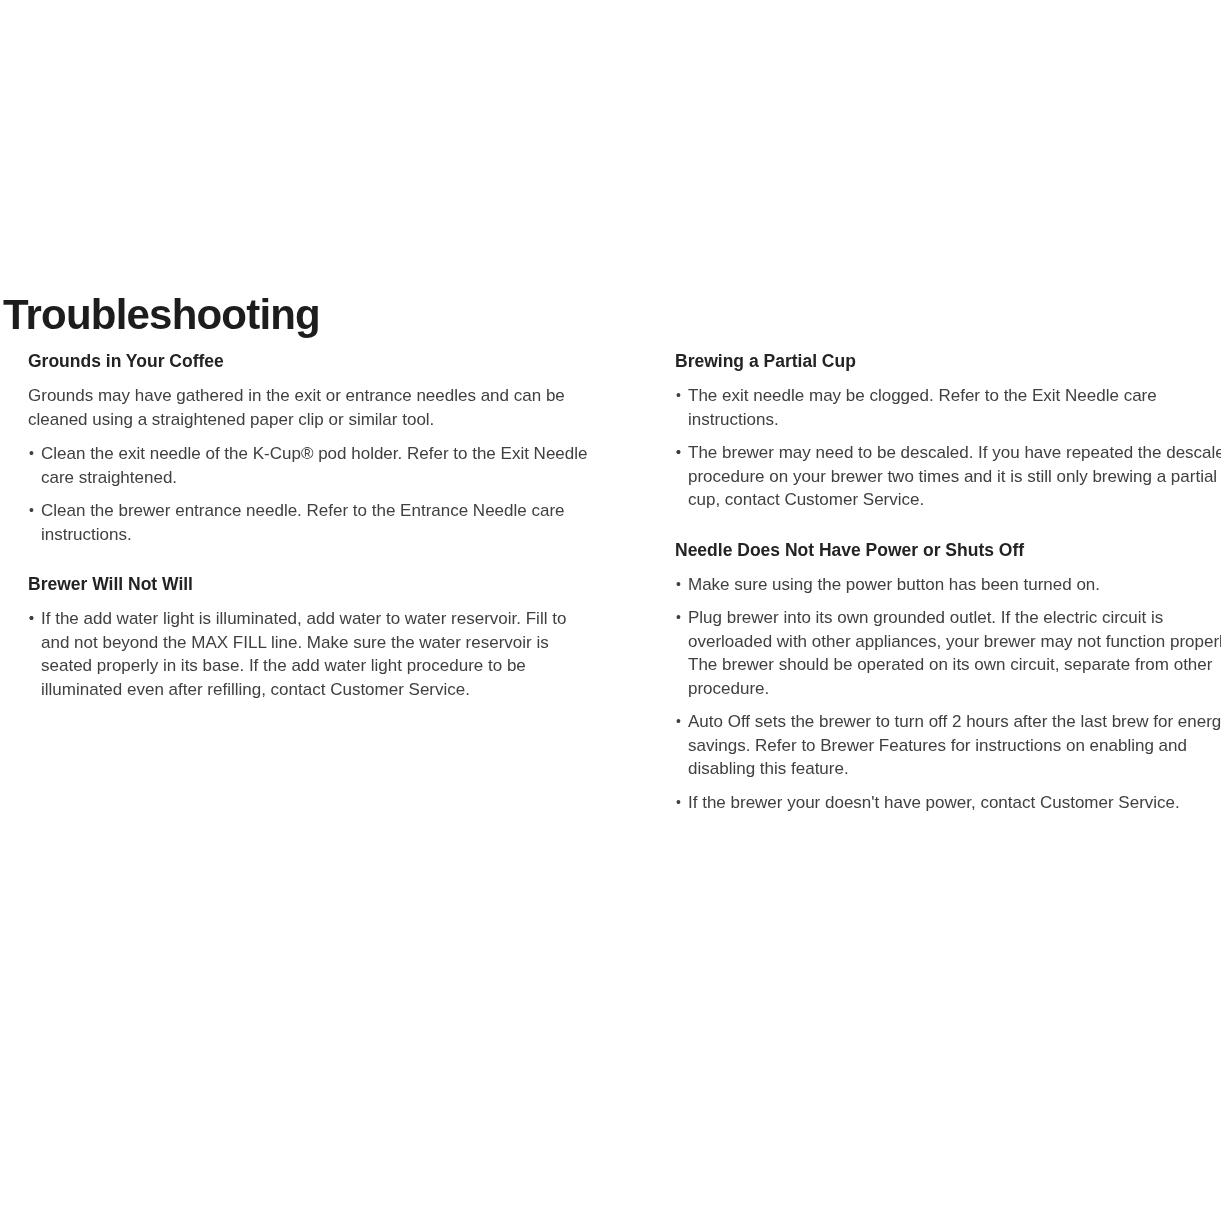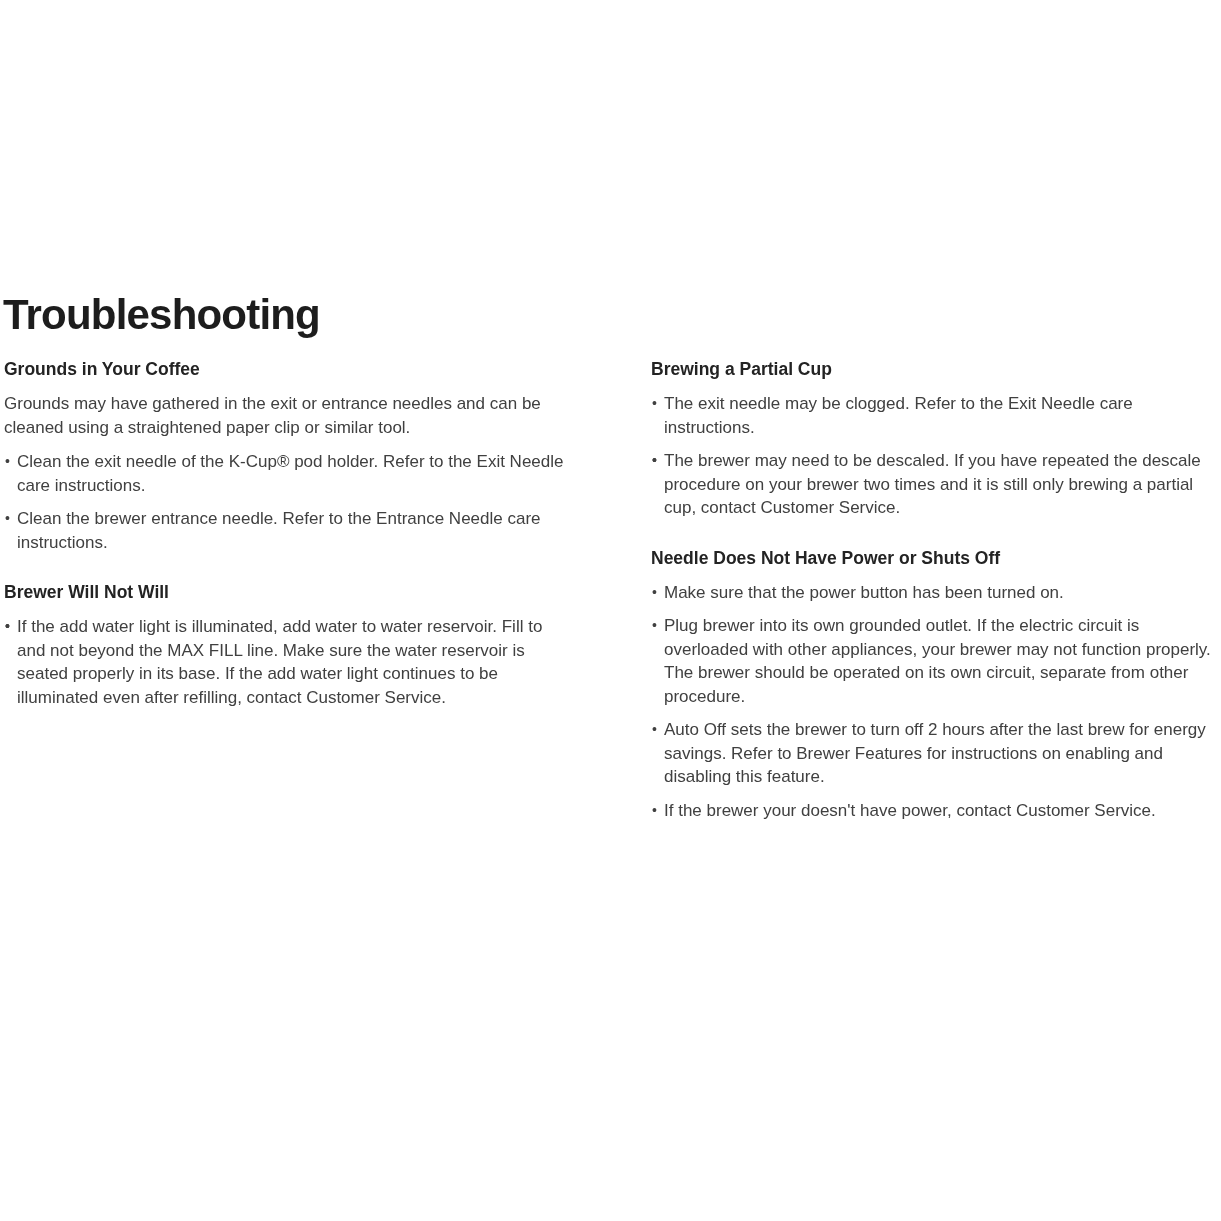--- a/index.html
+++ b/index.html
@@ -26,22 +26,23 @@
     top: 292px;
     margin: 0;
     font-size: 42px;
     font-weight: 700;
     letter-spacing: -0.8px;
     color: var(--title-color, #1d1d1d);
     line-height: 1.1;
   }
   .col {
     position: absolute;
-    top: 358px;
+    top: 350px;
     width: 568px;
+    margin-left: 24px;
   }
   .col-left  { left: 4px;  }
   .col-right { left: 651px; }
   .section + .section { margin-top: 27px; }
   .heading {
     margin: 0 0 12px 0;
     font-size: 17.5px;
     font-weight: 700;
     line-height: 22px;
     color: var(--heading-color, #232323);
@@ -78,44 +79,44 @@
 </head>
 <body>
 
 <div class="page">
   <h1 class="title">Troubleshooting</h1>
   <div class="col col-left">
       <section class="section">
         <h2 class="heading">Grounds in Your Coffee</h2>
         <p class="para">Grounds may have gathered in the exit or entrance needles and can be cleaned using a straightened paper clip or similar tool.</p>
         <ul class="bullets">
-          <li><span class="dot">•</span><span class="btxt">Clean the exit needle of the K-Cup® pod holder. Refer to the Exit Needle care instructions.</span></li>
+          <li><span class="dot">•</span><span class="btxt">Clean the exit needle of the K-Cup® pod holder. Refer to the Exit Needle care straightened.</span></li>
           <li><span class="dot">•</span><span class="btxt">Clean the brewer entrance needle. Refer to the Entrance Needle care instructions.</span></li>
         </ul>
       </section>
       <section class="section">
         <h2 class="heading">Brewer Will Not Will</h2>
         <ul class="bullets">
           <li><span class="dot">•</span></li>
-          <li><span class="dot">•</span><span class="btxt">If the add water light is illuminated, add water to water reservoir. Fill to and not beyond the MAX FILL line. Make sure the water reservoir is seated properly in its base. If the add water light continues to be illuminated even after refilling, contact Customer Service.</span></li>
+          <li><span class="dot">•</span><span class="btxt">If the add water light is illuminated, add water to water reservoir. Fill to and not beyond the MAX FILL line. Make sure the water reservoir is seated properly in its base. If the add water light procedure to be illuminated even after refilling, contact Customer Service.</span></li>
         </ul>
       </section>
     </div>
   <div class="col col-right">
       <section class="section">
         <h2 class="heading">Brewing a Partial Cup</h2>
         <ul class="bullets">
           <li><span class="dot">•</span><span class="btxt">The exit needle may be clogged. Refer to the Exit Needle care instructions.</span></li>
           <li><span class="dot">•</span></li>
           <li><span class="dot">•</span><span class="btxt">The brewer may need to be descaled. If you have repeated the descale procedure on your brewer two times and it is still only brewing a partial cup, contact Customer Service.</span></li>
         </ul>
       </section>
       <section class="section">
         <h2 class="heading">Needle Does Not Have Power or Shuts Off</h2>
         <ul class="bullets">
-          <li><span class="dot">•</span><span class="btxt">Make sure that the power button has been turned on.</span></li>
+          <li><span class="dot">•</span><span class="btxt">Make sure using the power button has been turned on.</span></li>
           <li><span class="dot">•</span><span class="btxt">Plug brewer into its own grounded outlet. If the electric circuit is overloaded with other appliances, your brewer may not function properly. The brewer should be operated on its own circuit, separate from other procedure.</span></li>
           <li><span class="dot">•</span><span class="btxt">Auto Off sets the brewer to turn off 2 hours after the last brew for energy savings. Refer to Brewer Features for instructions on enabling and disabling this feature.</span></li>
           <li><span class="dot">•</span><span class="btxt">If the brewer your doesn't have power, contact Customer Service.</span></li>
         </ul>
       </section>
     </div>
 </div>
 
 </body></html>

